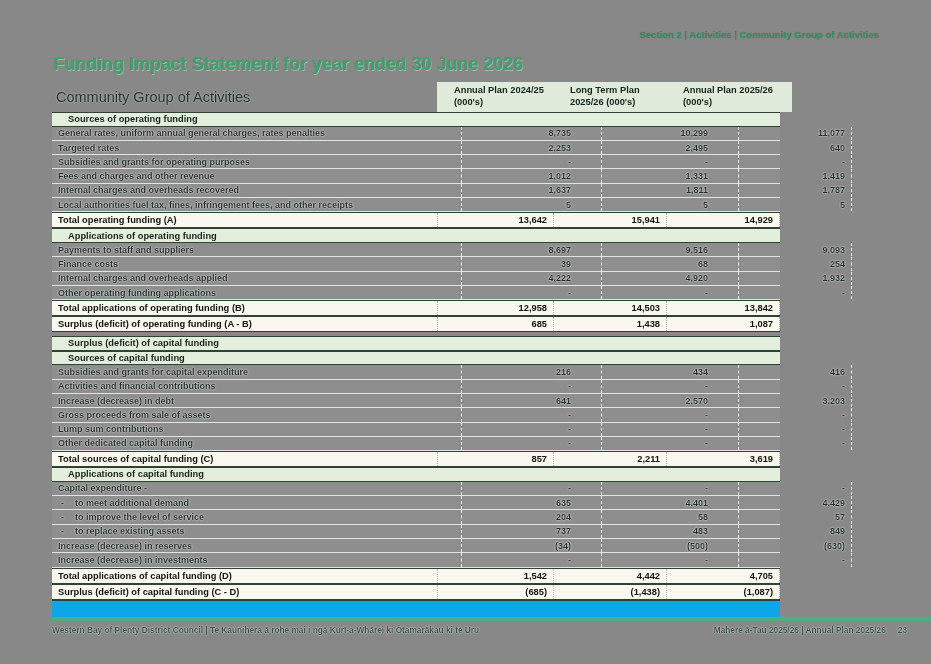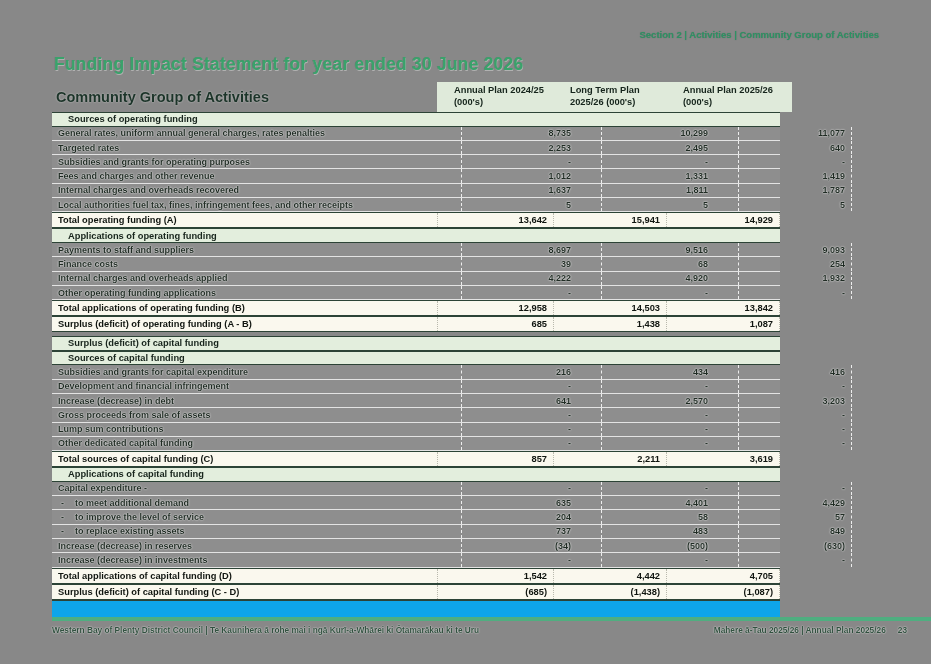--- a/index.html
+++ b/index.html
@@ -15,21 +15,21 @@
   .page-title{
     position:absolute;top:54px;left:54px;font-size:17.5px;font-weight:700;
     color:#3aa26b;letter-spacing:.2px;
     text-shadow:0.5px 0.5px 0 rgba(255,255,255,0.35), -0.5px -0.5px 0 rgba(30,70,50,0.25);
   }
   .fis-table{position:absolute;top:82px;left:52px;width:728px;}
   
   .thead{display:flex;height:30px;}
   .thead-left{
     flex:0 0 385px;display:flex;align-items:center;padding-left:4px;
-    font-size:14.5px;font-weight:700;color:#1c3429;
+    font-size:14.5px;font-weight:400;color:#1c3429;
     text-shadow:0 0 2px rgba(255,255,255,0.55);
   }
   .thead-cols{flex:1;background:#dfeada;display:flex;padding-left:12px;}
   .thead-col{
     font-size:9.3px;font-weight:700;color:#15241b;line-height:1.25;
     padding:3px 4px 0 5px;
   }
   .w1{flex:0 0 116px;} .w2{flex:0 0 113px;} .w3{flex:0 0 114px;}
   
   .row{display:flex;align-items:stretch;}
@@ -185,21 +185,21 @@
         <div class="row row-section">
           <div class="cell cell-label">Sources of capital funding</div>
         </div>
         <div class="row row-data">
           <div class="cell cell-label-fixed">Subsidies and grants for capital expenditure</div>
           <div class="cell cell-val w1">216</div>
           <div class="cell cell-val w2">434</div>
           <div class="cell cell-val w3 last">416</div>
         </div>
         <div class="row row-data">
-          <div class="cell cell-label-fixed">Development and financial infringement</div>
+          <div class="cell cell-label-fixed">Activities and financial contributions</div>
           <div class="cell cell-val w1">-</div>
           <div class="cell cell-val w2">-</div>
           <div class="cell cell-val w3 last">-</div>
         </div>
         <div class="row row-data">
           <div class="cell cell-label-fixed">Increase (decrease) in debt</div>
           <div class="cell cell-val w1">641</div>
           <div class="cell cell-val w2">2,570</div>
           <div class="cell cell-val w3 last">3,203</div>
         </div>

